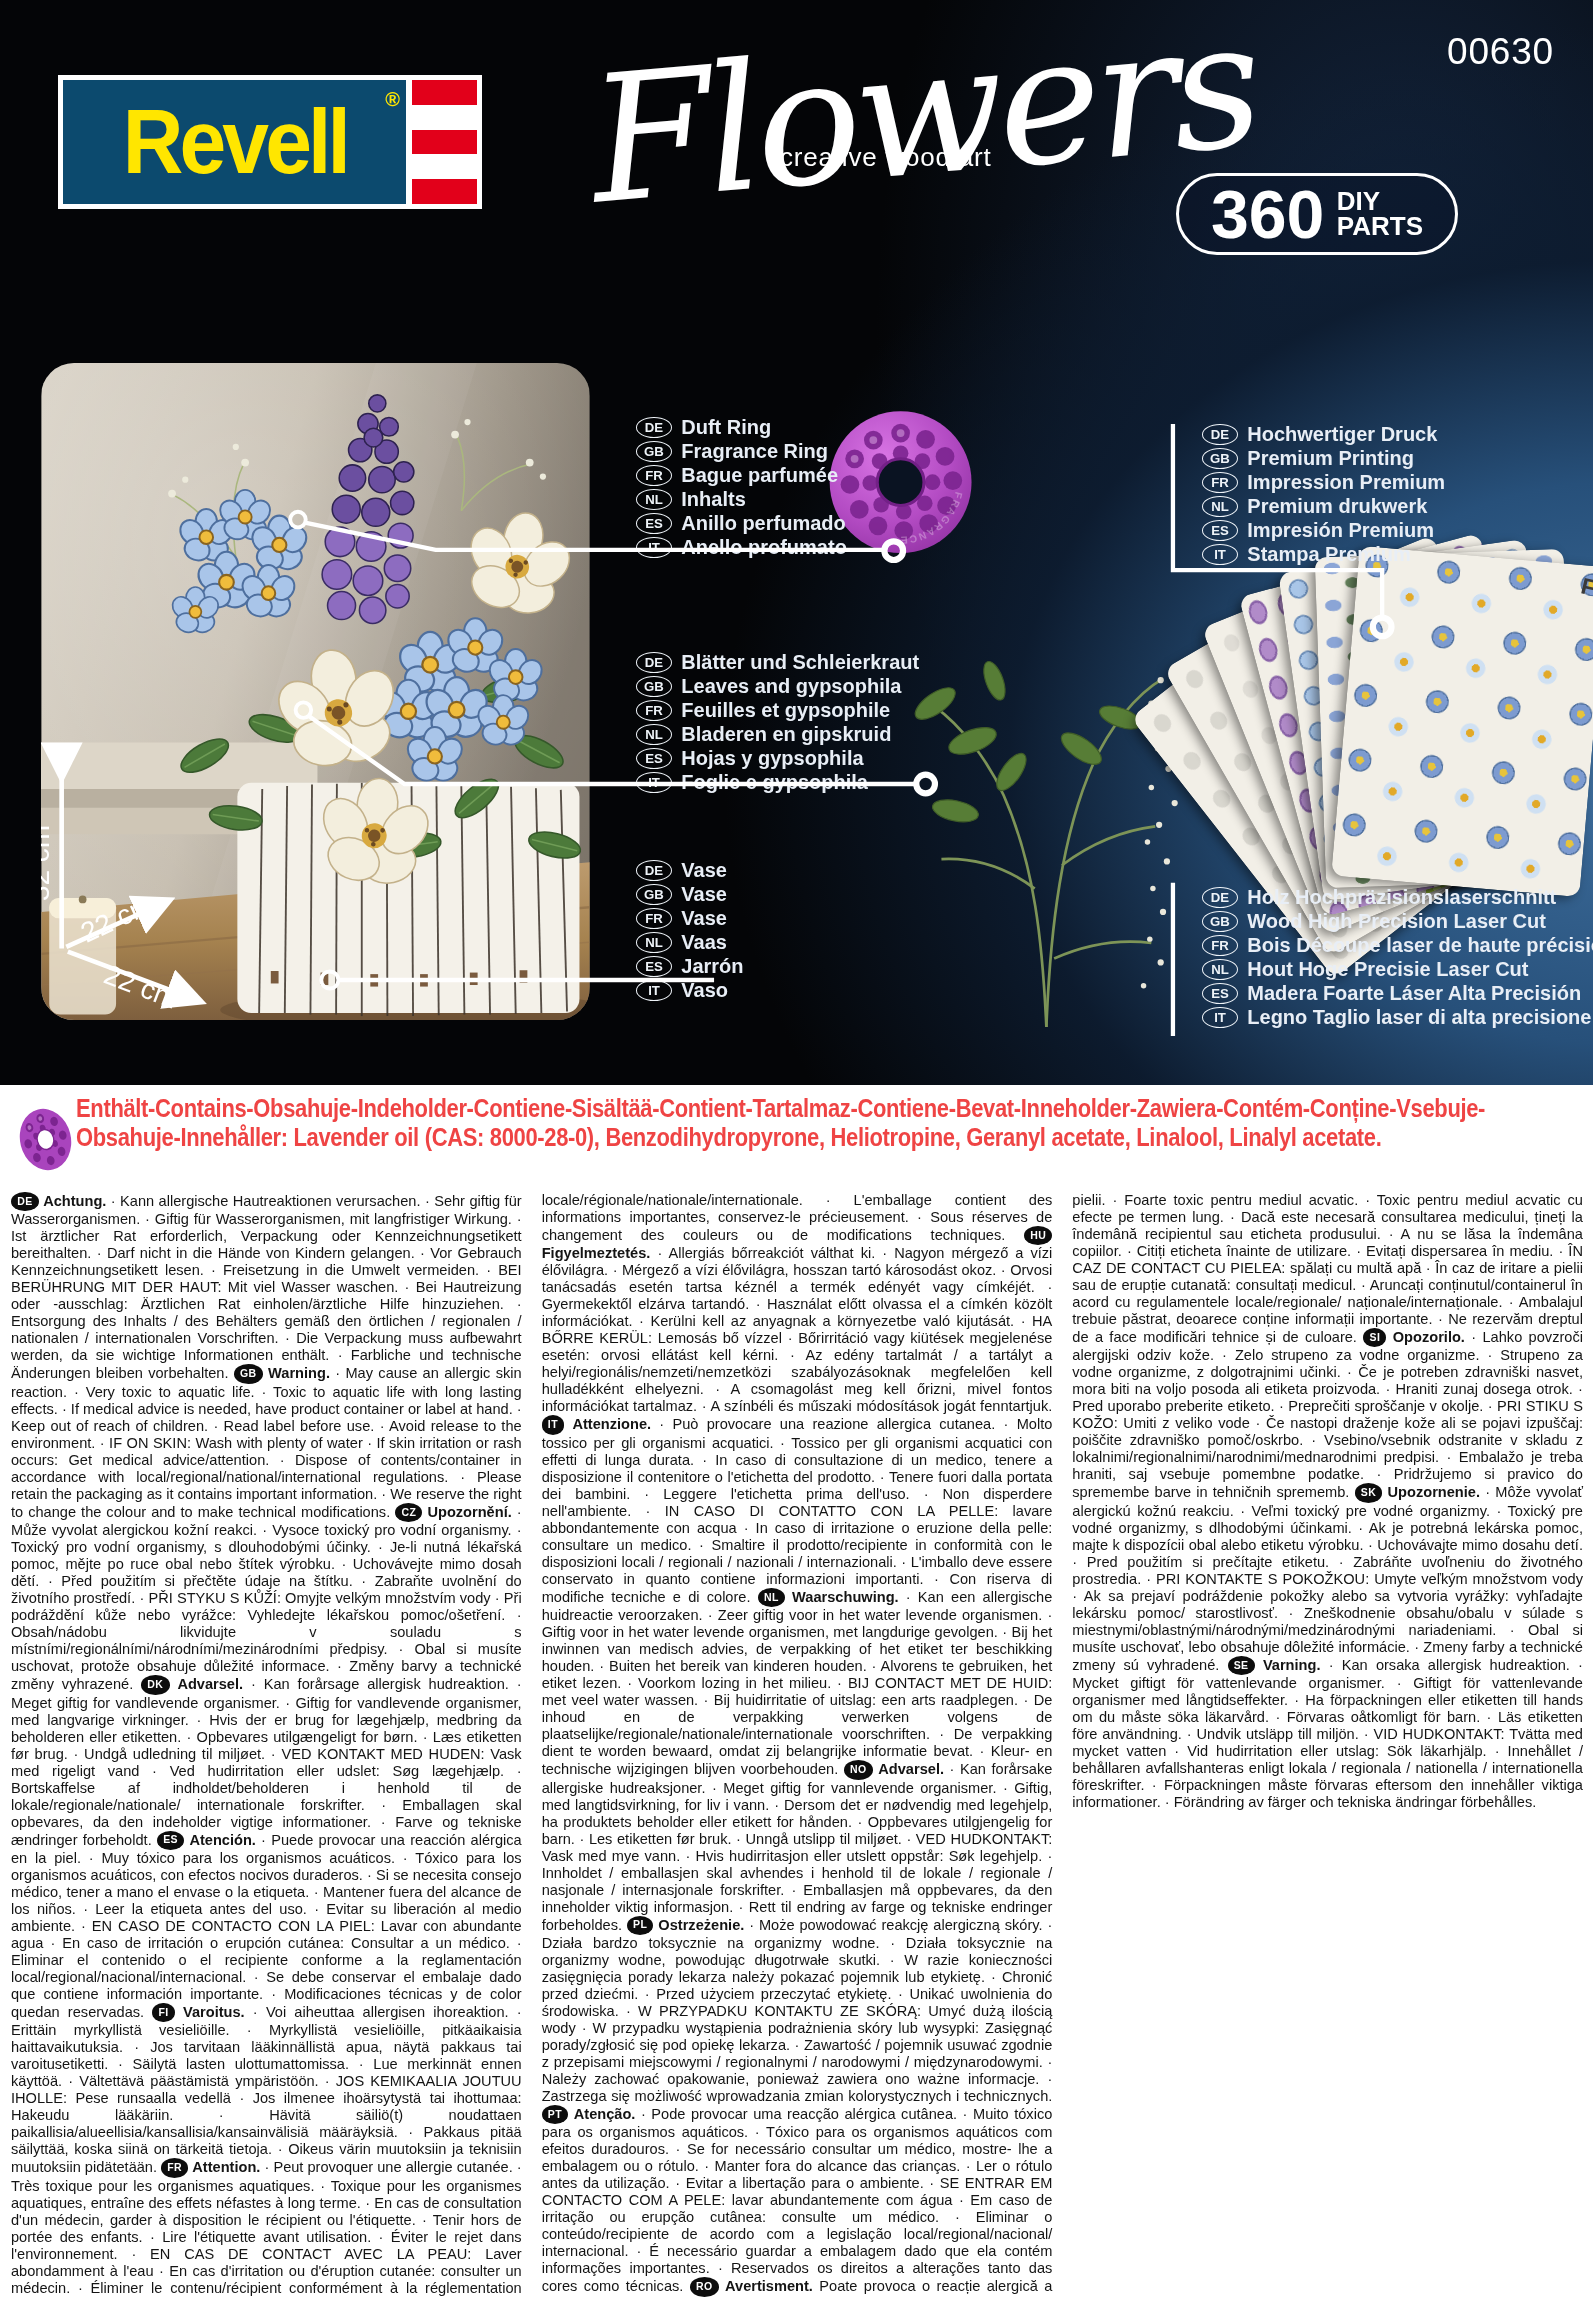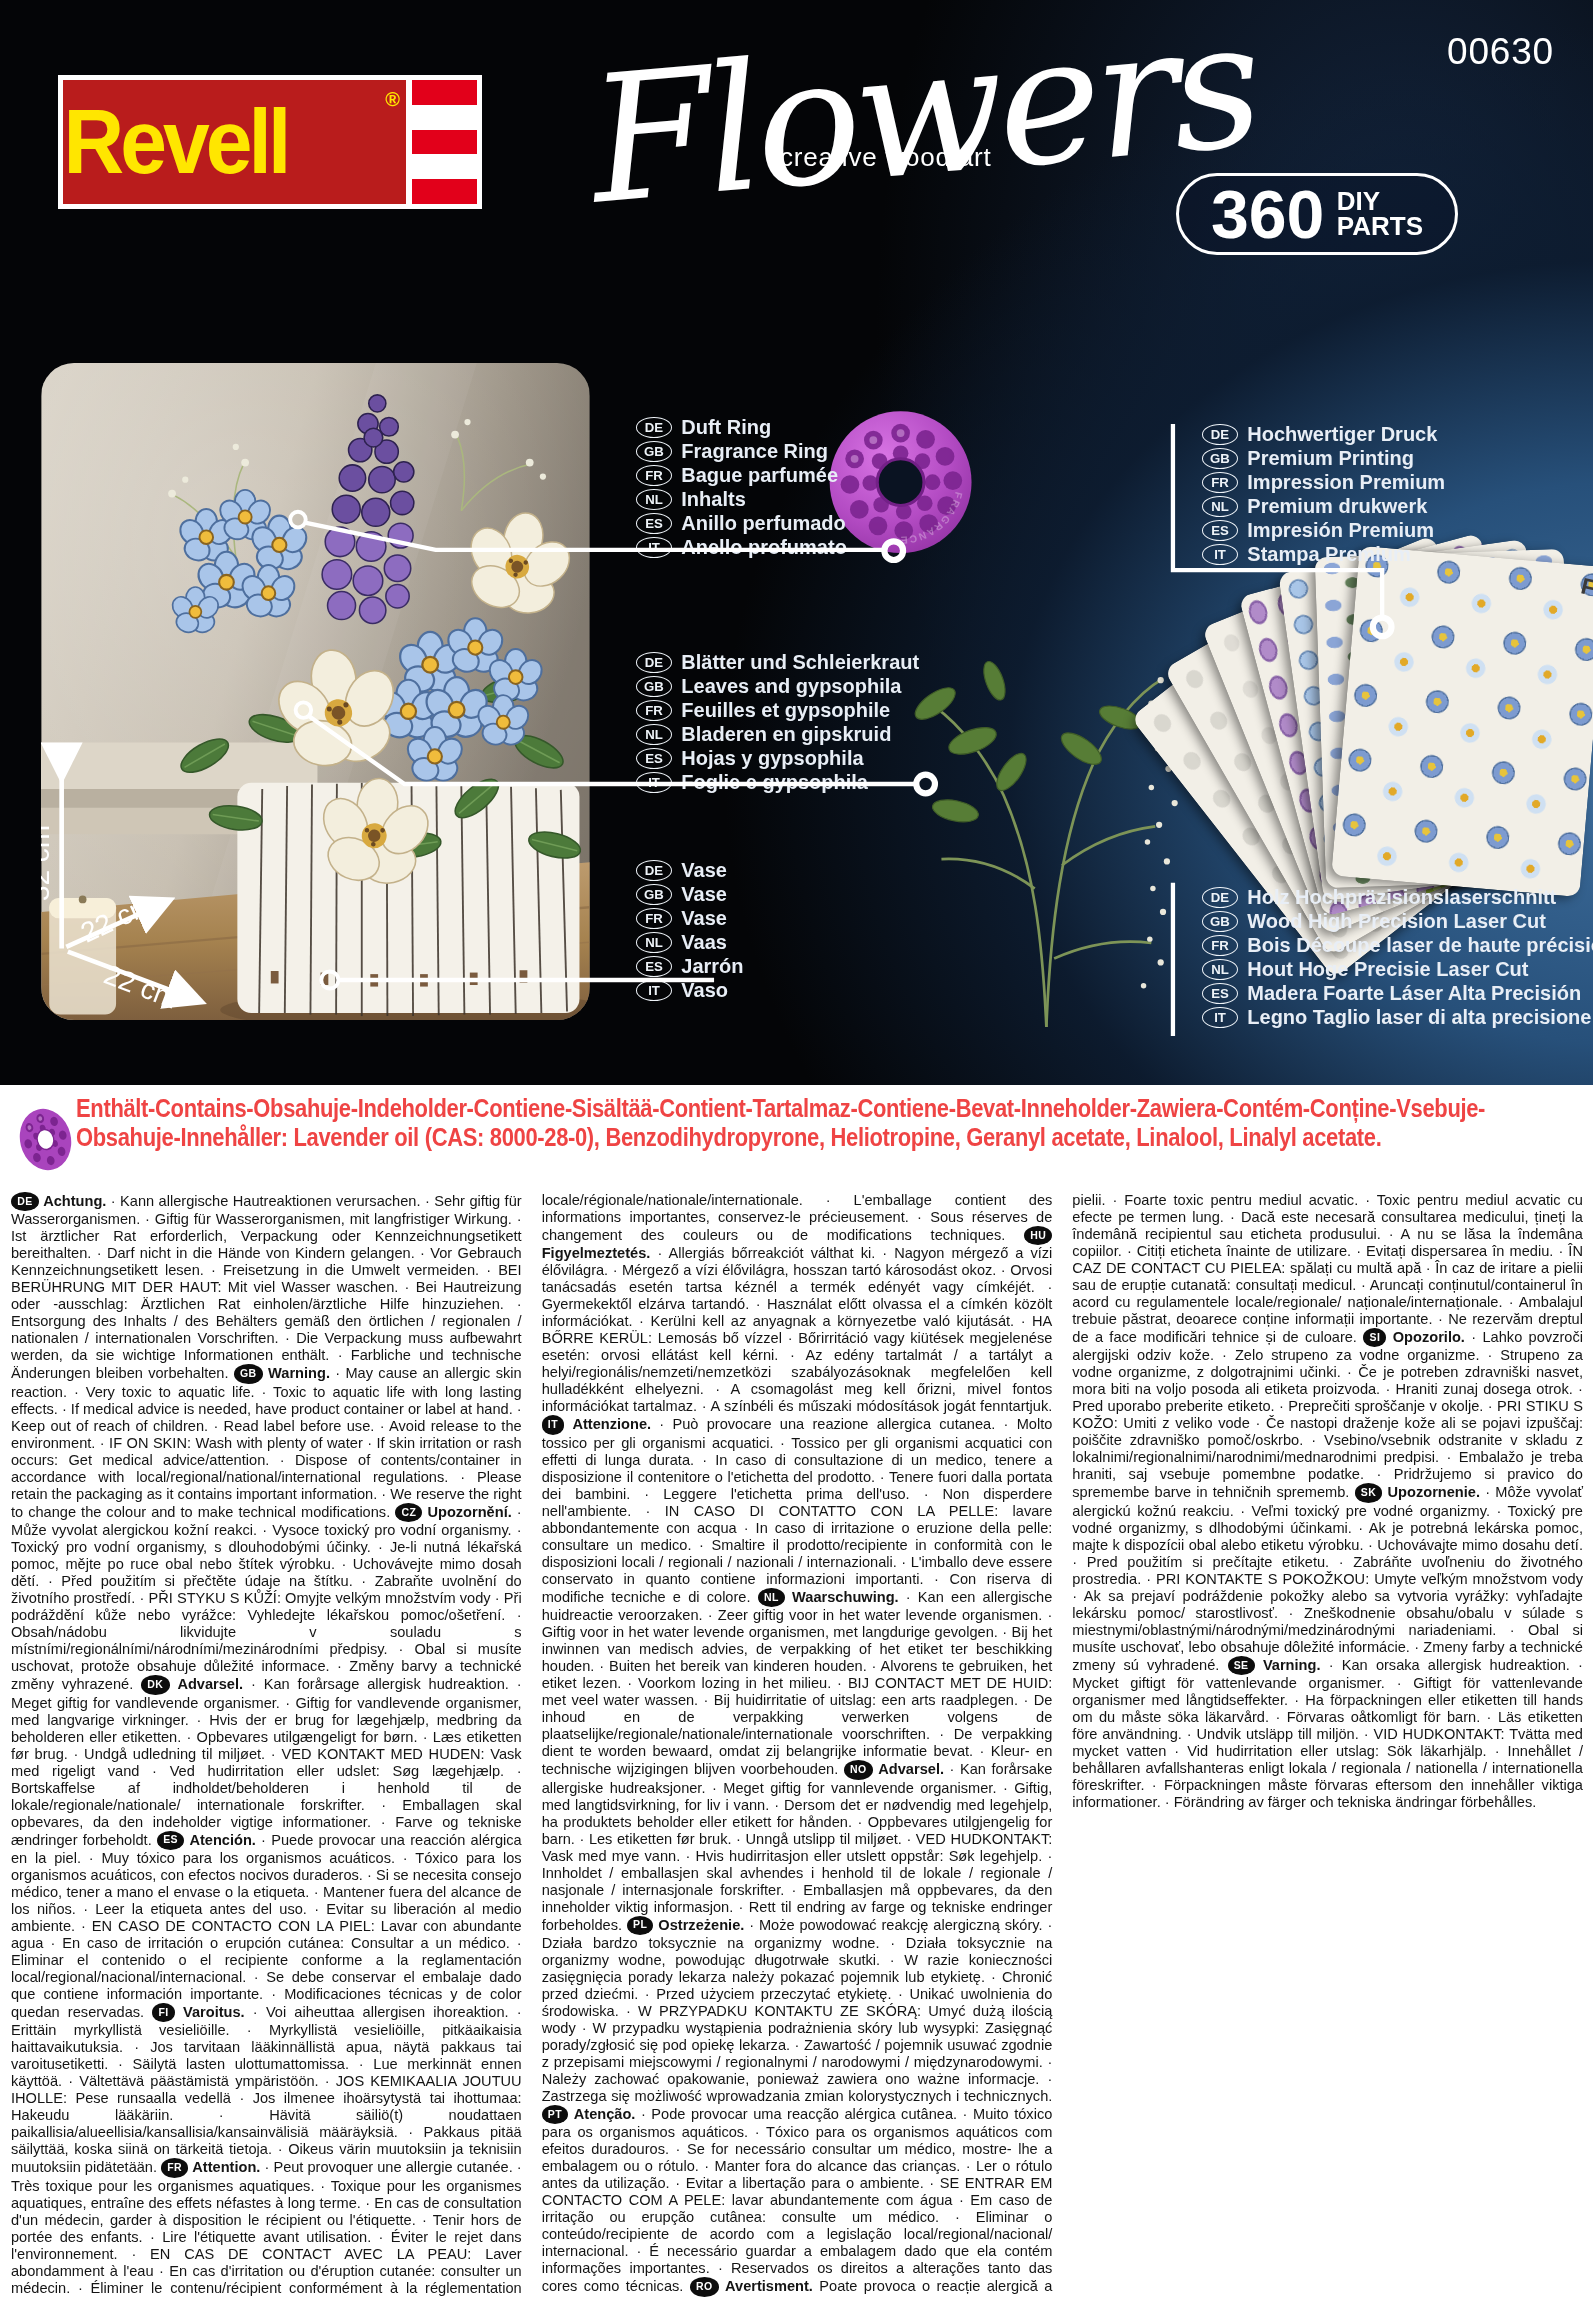--- a/index.html
+++ b/index.html
@@ -9,21 +9,21 @@
   
   .top-panel{position:absolute;left:0;top:0;width:1593px;height:1085px;overflow:hidden;
     background:
       radial-gradient(895px 739px at 1618px 763px, #3f6f9e 0%, #27507a 38%, rgba(13,28,48,.95) 68%, rgba(2,4,8,0) 100%),
       radial-gradient(700px 1011px at 1401px 327px, rgba(24,46,78,.85) 0%, rgba(2,4,8,0) 75%),
       #040507;}
 
   
   .revell{position:absolute;left:58px;top:75px;width:424px;height:134px;background:#ffffff;
           display:flex;padding:5.4px;box-sizing:border-box;}
-  .revell-blue{flex:1;background:#b91c1c;display:flex;align-items:center;justify-content:flex-start;position:relative;}
+  .revell-blue{flex:1;background:#0c4a6e;display:flex;align-items:center;justify-content:center;position:relative;}
   .revell-word{color:#ffe600;font-weight:bold;font-size:84px;letter-spacing:-3.9px;transform:scaleY(1.08);}
   .revell-reg{color:#ffe600;font-size:20px;position:absolute;right:6.2px;top:7.8px;font-weight:bold;}
   .revell-stripes{width:65px;margin-left:5.4px;
      background:linear-gradient(to bottom,#e2001a 0 20%,#ffffff 20% 40%,#e2001a 40% 60%,#ffffff 60% 80%,#e2001a 80% 100%);}
 
   .product-number{position:absolute;top:31px;right:39px;color:#ffffff;font-size:37px;font-weight:normal;letter-spacing:0.8px;}
 
   
   .flowers-script{position:absolute;left:590px;top:-4.7px;color:#ffffff;
      font-family:"DejaVu Serif",serif;font-style:italic;font-size:175px;line-height:1.35;

